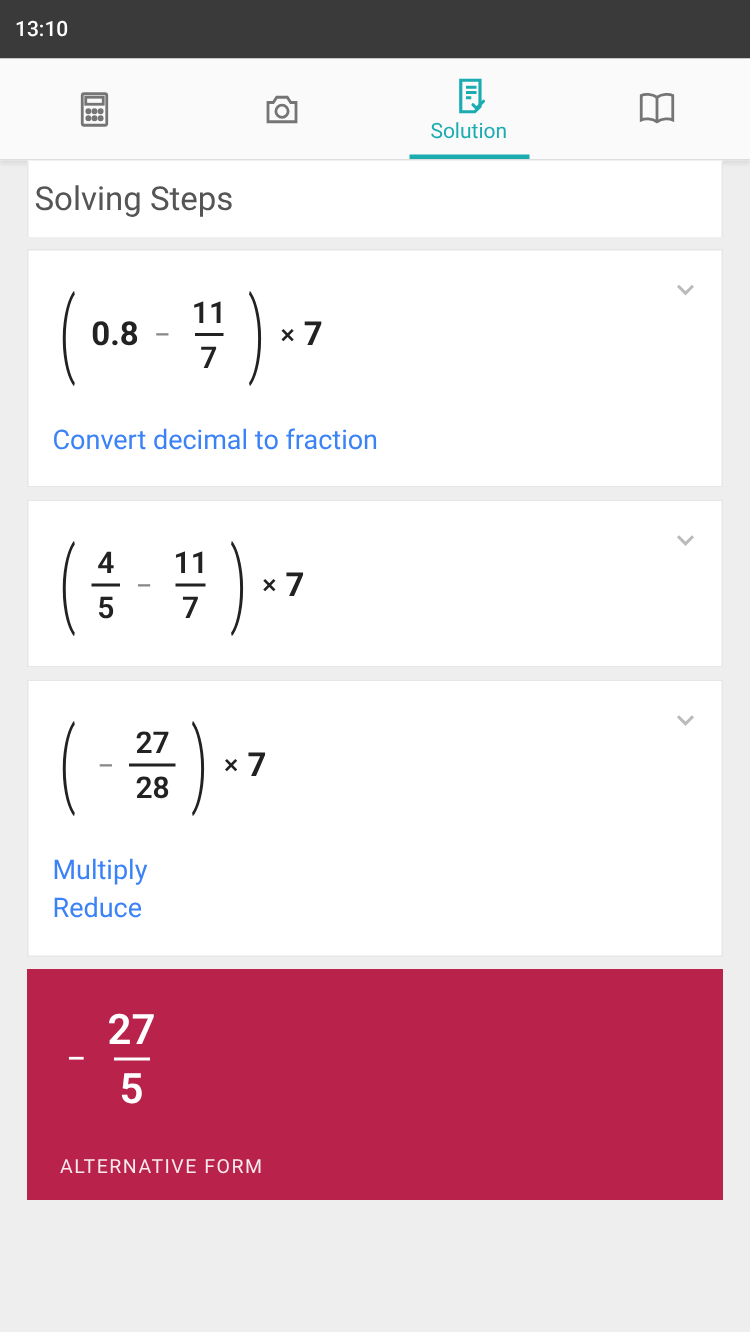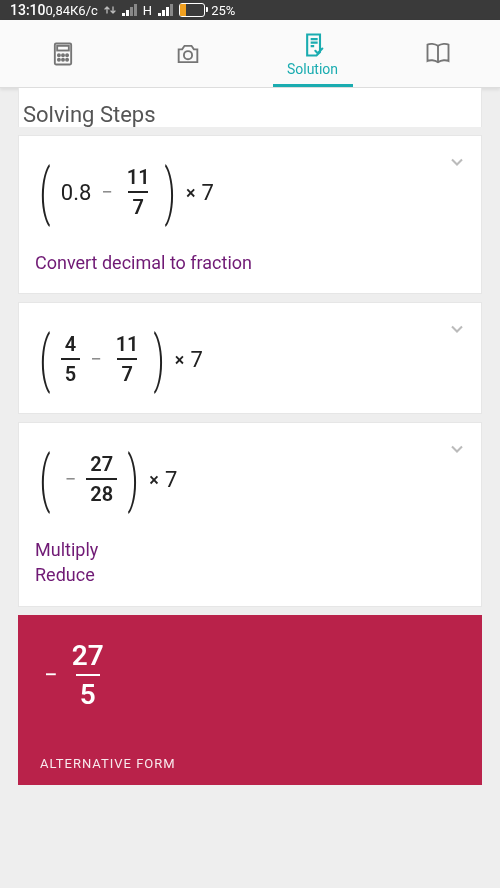--- a/index.html
+++ b/index.html
@@ -4,28 +4,28 @@
   <style>
     * { margin: 0; padding: 0; box-sizing: border-box; }
     body {
       width: 500px;
       height: 888px;
       font-family: -apple-system, Roboto, "Helvetica Neue", sans-serif;
       background: #eeeeee;
       overflow: hidden;
     }
     .status-bar {
-      height: 20px;
+      height: 39px;
       background: #3a3a3a;
       color: #fff;
       display: flex;
       align-items: center;
       padding: 0 10px;
       font-size: 14px;
-      justify-content: flex-start;
+      justify-content: space-between;
     }
     .status-left {
       font-weight: 500;
     }
     .status-right {
       display: flex;
       align-items: center;
       gap: 6px;
       font-size: 13px;
     }
@@ -96,21 +96,21 @@
     }
     .tab-label { font-size: 14px; text-align: center; }
     .tab svg { width: 28px; height: 28px; }
     .tab.active svg { width: 28px; height: 28px; }
     .content {
       padding: 0 18px;
     }
     .section-title {
       color: #555;
       font-size: 22px;
-      padding: 14px 4px 0;
+      padding: 14px 4px 12px;
       background: #fff;
       border-left:1px solid #e6e6e6;
       border-right:1px solid #e6e6e6;
     }
     .card {
       background: #fff;
       border: 1px solid #e6e6e6;
       margin-top: 8px;
       padding: 20px 16px 18px;
       position: relative;
@@ -149,72 +149,49 @@
     }
     .frac .num { padding: 0 4px 2px; }
     .frac .den { padding: 2px 4px 0; border-top: 2.5px solid #222; }
     .op {
       font-size: 20px;
       color: #888;
       font-weight: 400;
       padding: 0 4px;
     }
     .times { color: #222; font-weight: 500; font-size:18px;}
-    .plain { font-size: 22px; font-weight: 400; text-align: center; }
+    .plain { font-size: 22px; font-weight: 700; text-align: center; }
     .step-label {
-      color: #701a75;
+      color: #3b82f6;
       font-size: 18px;
       margin-top: 22px;
       line-height: 1.4;
     }
     .result {
       background: #b9224a;
       color: #fff;
       margin-top: 8px;
       padding: 24px 22px 14px;
     }
     .result .frac .den { border-top-color: #fff; }
     .result .expr { color: #fff; min-height:auto;}
     .result .op { color: #fff; }
     .result .frac { font-size: 28px; }
     .alt-label {
       font-size: 13px;
       letter-spacing: 1px;
-      margin-top: 44px;
+      margin-top: 28px;
       color: rgba(255,255,255,0.9);
     }
   </style>
 </head>
 <body>
 
 <div class="status-bar">
   <div class="status-left">13:10</div>
-  <div class="status-right">
-    <span>0,84К6/с</span>
-    <svg width="12" height="12" viewBox="0 0 12 12">
-        <path d="M3 9V3m0 0L1 5m2-2l2 2M9 3v6m0 0l2-2m-2 2L7 7" stroke="#bbb" stroke-width="1.3" fill="none" stroke-linecap="round"></path>
-      </svg>
-    <div class="signal-bars">
-      <span style="height:3px"></span>
-        <span style="height:6px"></span>
-        <span style="height:9px;background:#888"></span>
-        <span style="height:12px;background:#888"></span>
-    </div>
-    <span>H</span>
-    <div class="signal-bars">
-      <span style="height:3px"></span>
-        <span style="height:6px"></span>
-        <span style="height:9px"></span>
-        <span style="height:12px;background:#888"></span>
-    </div>
-    <div class="battery">
-        <div class="battery-fill"></div>
-      </div>
-    <span>25%</span>
-  </div>
 </div>
 
 <div class="tab-bar">
   <div class="tab">
     <svg viewBox="0 0 24 24" fill="none" stroke="#757575" stroke-width="1.6">
         <rect x="5" y="3" width="14" height="18" rx="1"></rect>
         <rect x="7" y="5" width="10" height="4"></rect>
         <circle cx="8.5" cy="13" r="0.9" fill="#757575"></circle>
         <circle cx="12" cy="13" r="0.9" fill="#757575"></circle>
         <circle cx="15.5" cy="13" r="0.9" fill="#757575"></circle>

